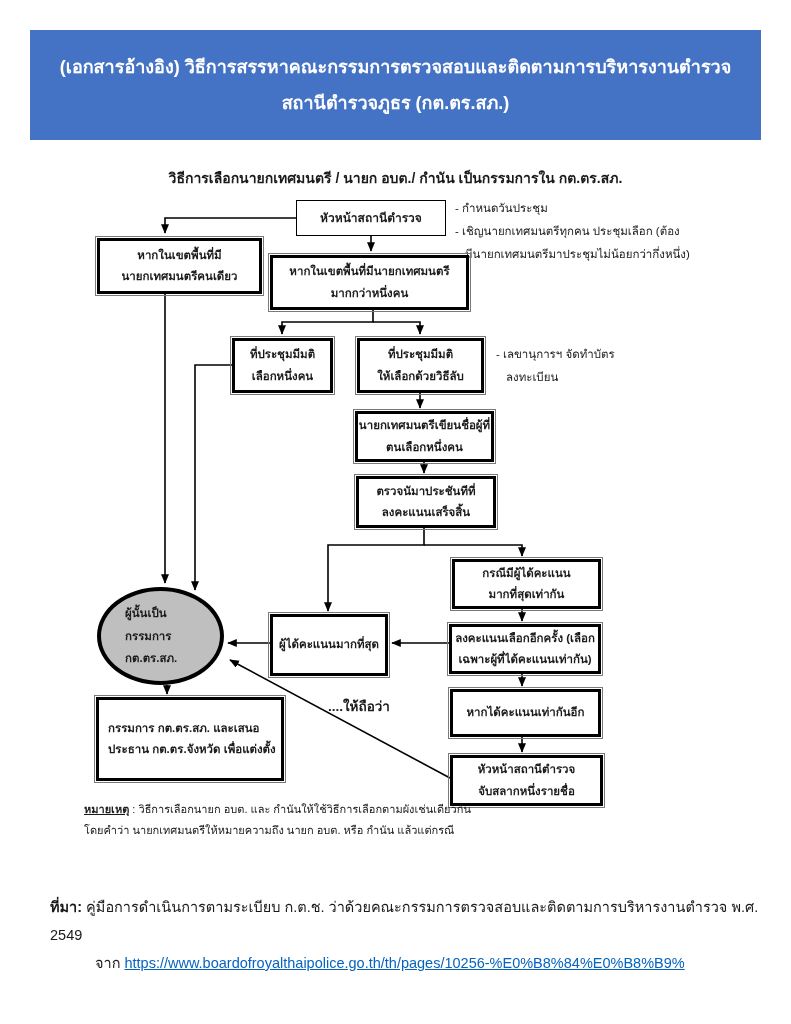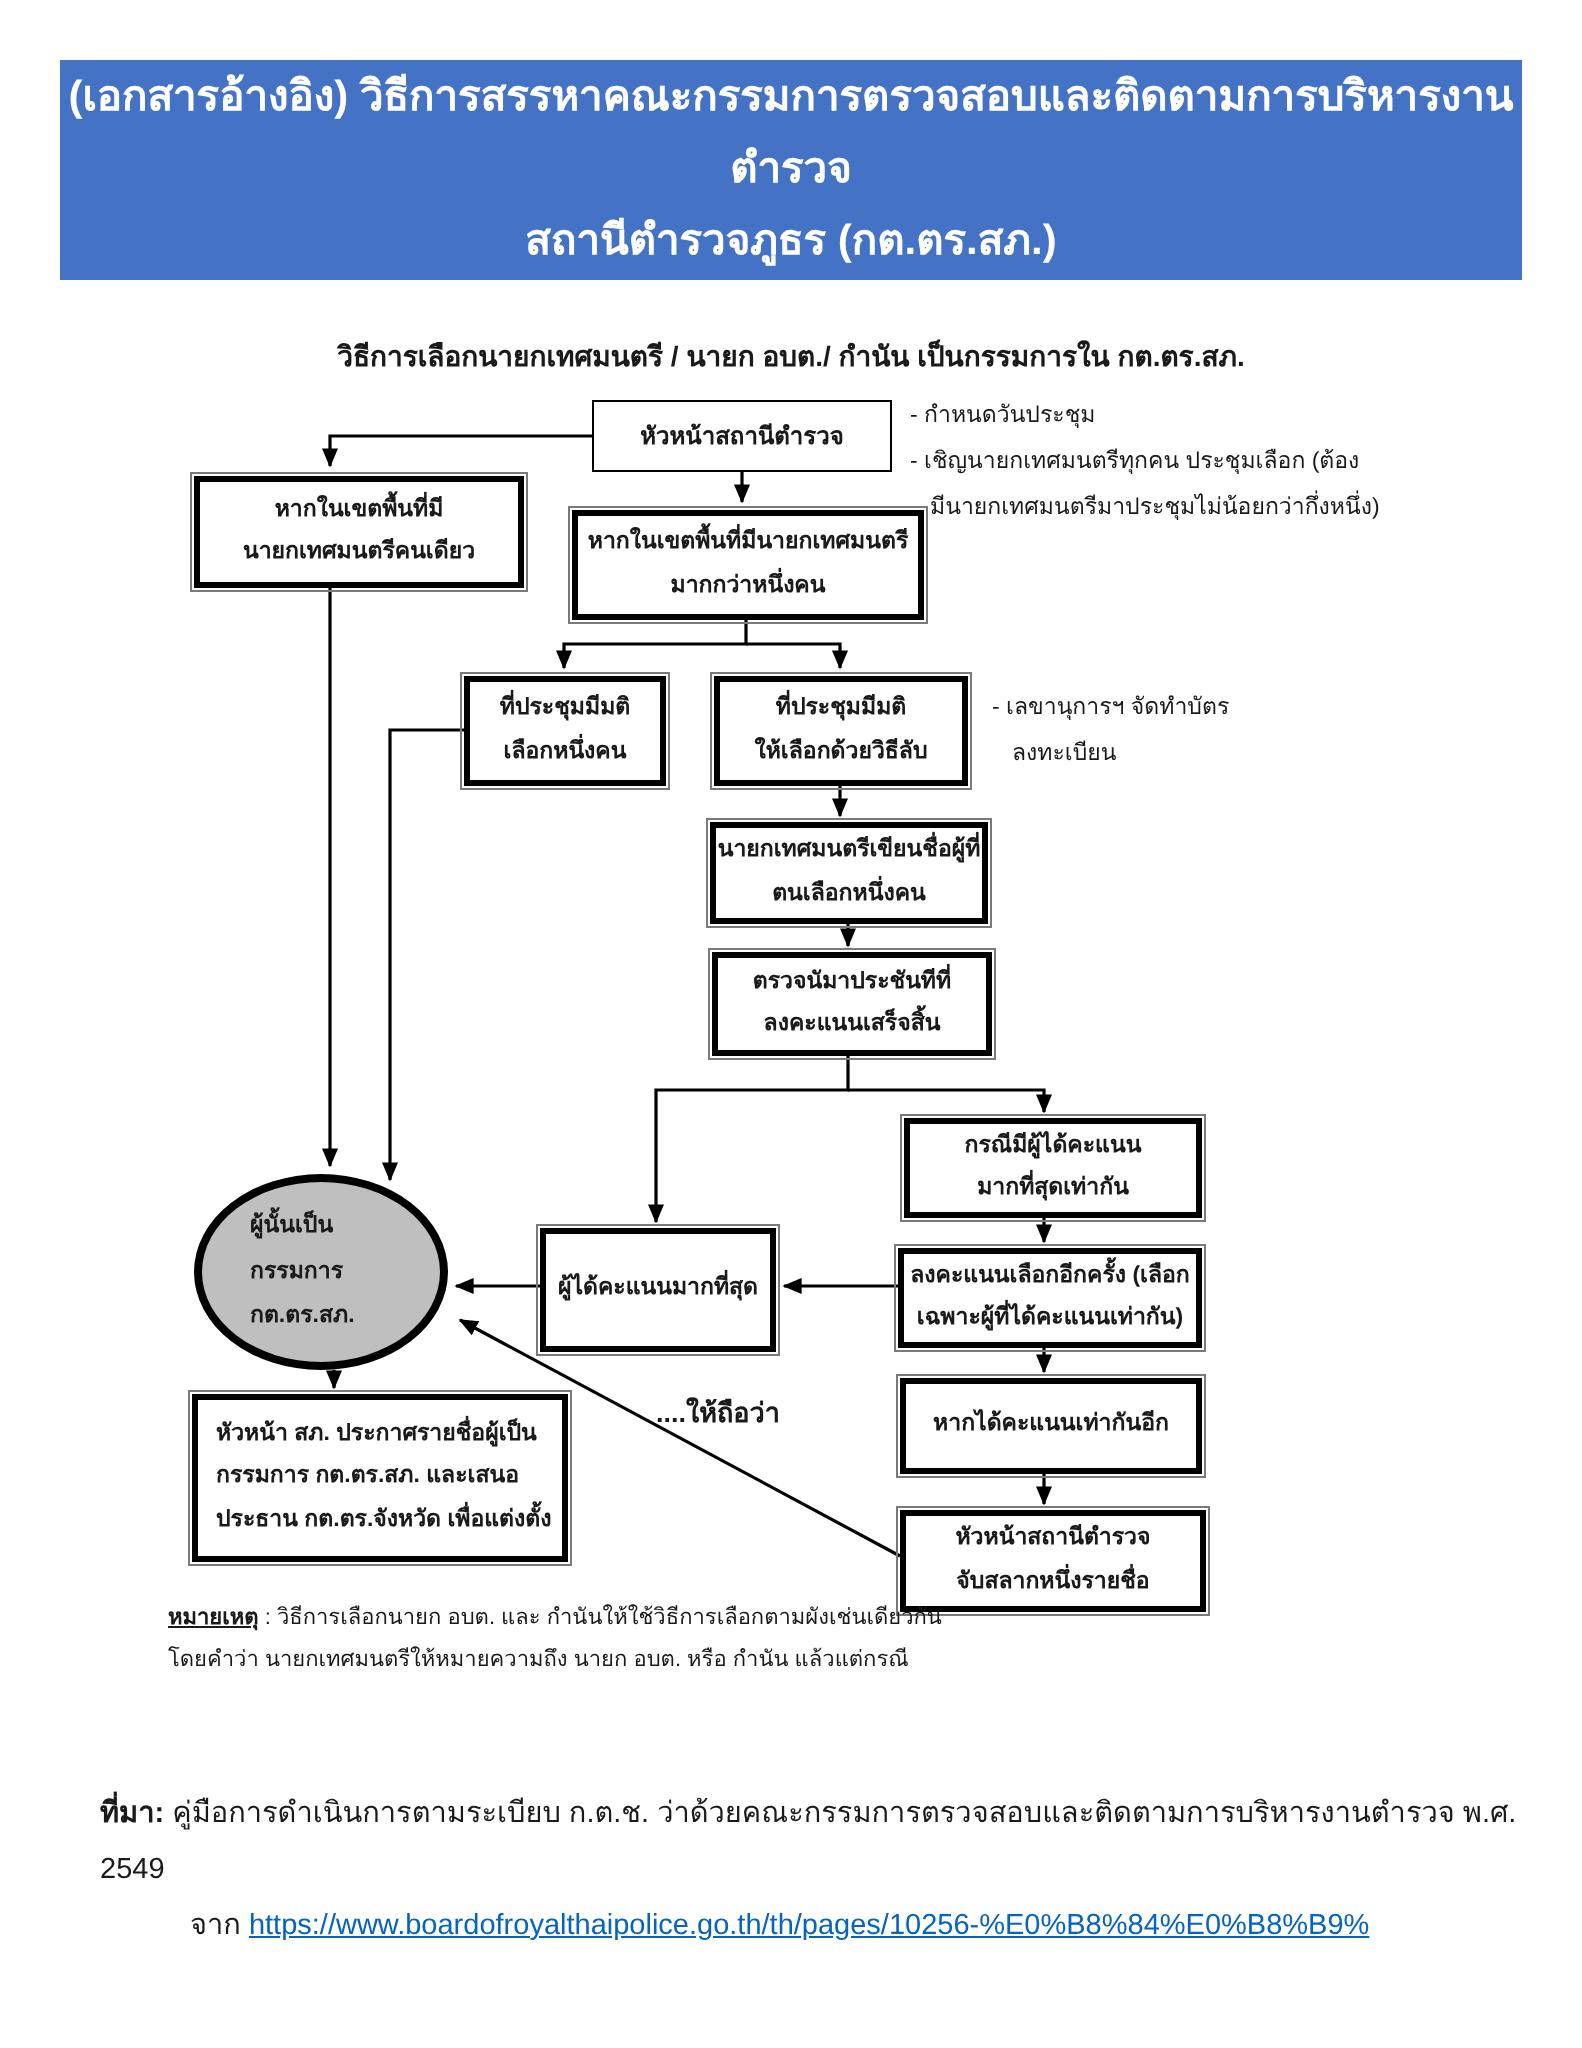--- a/index.html
+++ b/index.html
@@ -10,21 +10,21 @@
   }
   *{box-sizing:border-box;margin:0;padding:0;}
   html,body{background:#ffffff;}
   body{font-family:"Liberation Sans","DejaVu Sans",sans-serif;color:#1a1a1a;}
   .page{position:relative;width:791px;height:1024px;background:#ffffff;overflow:hidden;}
 
   .header{
     position:absolute;left:30px;top:30px;width:731px;height:110px;
     background:var(--header-bg);color:var(--header-fg);
     display:flex;flex-direction:column;align-items:center;justify-content:center;
-    font-weight:bold;font-size:21px;line-height:36px;text-align:center;
+    font-weight:bold;font-size:18px;line-height:36px;text-align:center;
   }
 
   .subtitle{
     position:absolute;left:0;top:167px;width:791px;text-align:center;
     font-weight:bold;font-size:14px;
   }
 
   .connectors{position:absolute;left:0;top:0;width:791px;height:1024px;}
   .connectors line,.connectors polyline{stroke:#000;stroke-width:1.6;fill:none;}
 
@@ -105,21 +105,21 @@
     <div>- กำหนดวันประชุม</div>
     <div>- เชิญนายกเทศมนตรีทุกคน ประชุมเลือก (ต้อง</div>
     <div class="indent">มีนายกเทศมนตรีมาประชุมไม่น้อยกว่ากึ่งหนึ่ง)</div>
   </div>
 
   <div class="node" style="left:97px;top:238px;width:165px;height:56px;">
     <span>หากในเขตพื้นที่มี</span>
     <span>นายกเทศมนตรีคนเดียว</span>
   </div>
 
-  <div class="node" style="left:286px;top:255px;width:176px;height:55px;">
+  <div class="node" style="left:270px;top:255px;width:199px;height:55px;">
     <span>หากในเขตพื้นที่มีนายกเทศมนตรี</span>
     <span>มากกว่าหนึ่งคน</span>
   </div>
 
   <div class="node" style="left:232px;top:338px;width:101px;height:55px;">
     <span>ที่ประชุมมีมติ</span>
     <span>เลือกหนึ่งคน</span>
   </div>
 
   <div class="node" style="left:357px;top:338px;width:127px;height:55px;">
@@ -159,21 +159,20 @@
   <div class="node" style="left:450px;top:689px;width:151px;height:48px;">
     <span>หากได้คะแนนเท่ากันอีก</span>
   </div>
 
   <div class="node" style="left:450px;top:755px;width:153px;height:51px;">
     <span>หัวหน้าสถานีตำรวจ</span>
     <span>จับสลากหนึ่งรายชื่อ</span>
   </div>
 
   <div class="node left-align" style="left:96px;top:697px;width:188px;height:84px;">
-    <span>หัวหน้า สภ. ประกาศรายชื่อผู้เป็น</span>
     <span>กรรมการ กต.ตร.สภ. และเสนอ</span>
     <span>ประธาน กต.ตร.จังหวัด เพื่อแต่งตั้ง</span>
   </div>
 
   <div class="oval">
     <span>ผู้นั้นเป็น</span>
     <span>กรรมการ</span>
     <span>กต.ตร.สภ.</span>
   </div>
 

